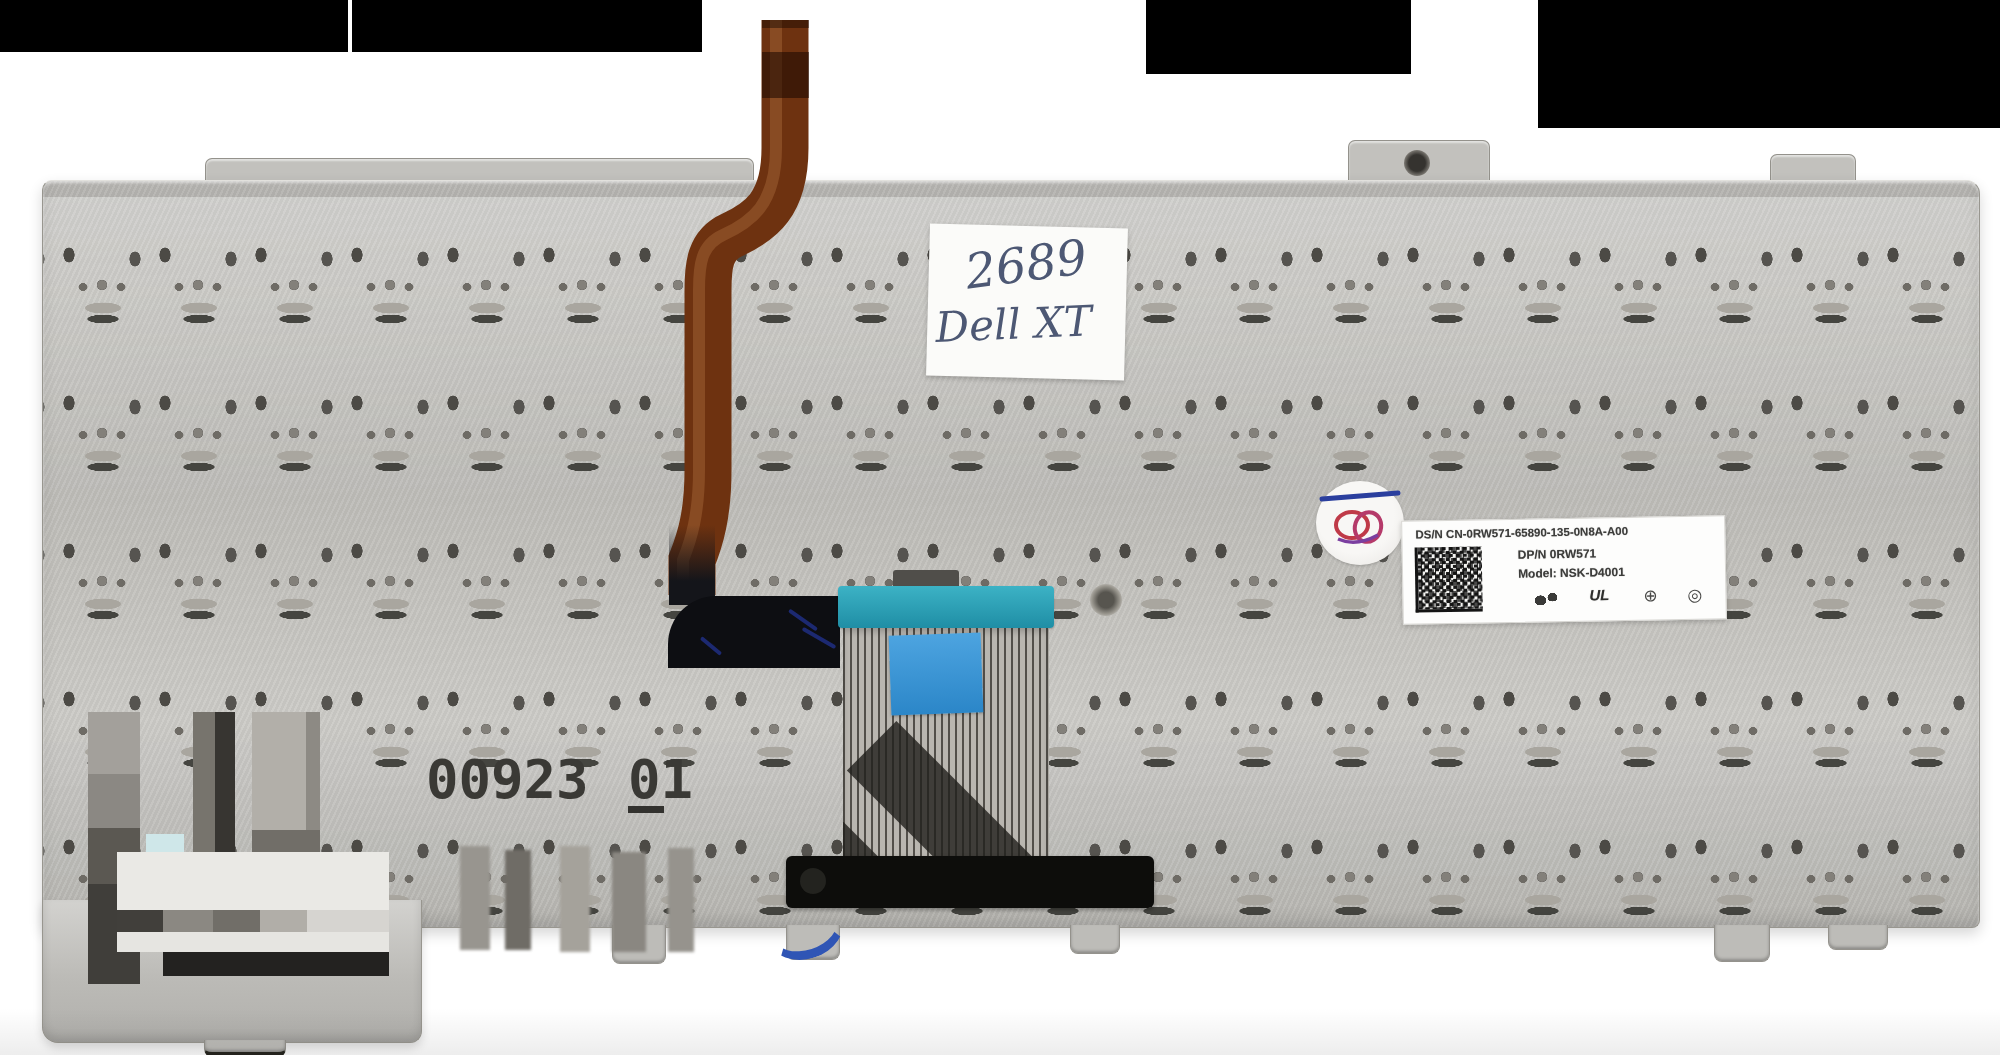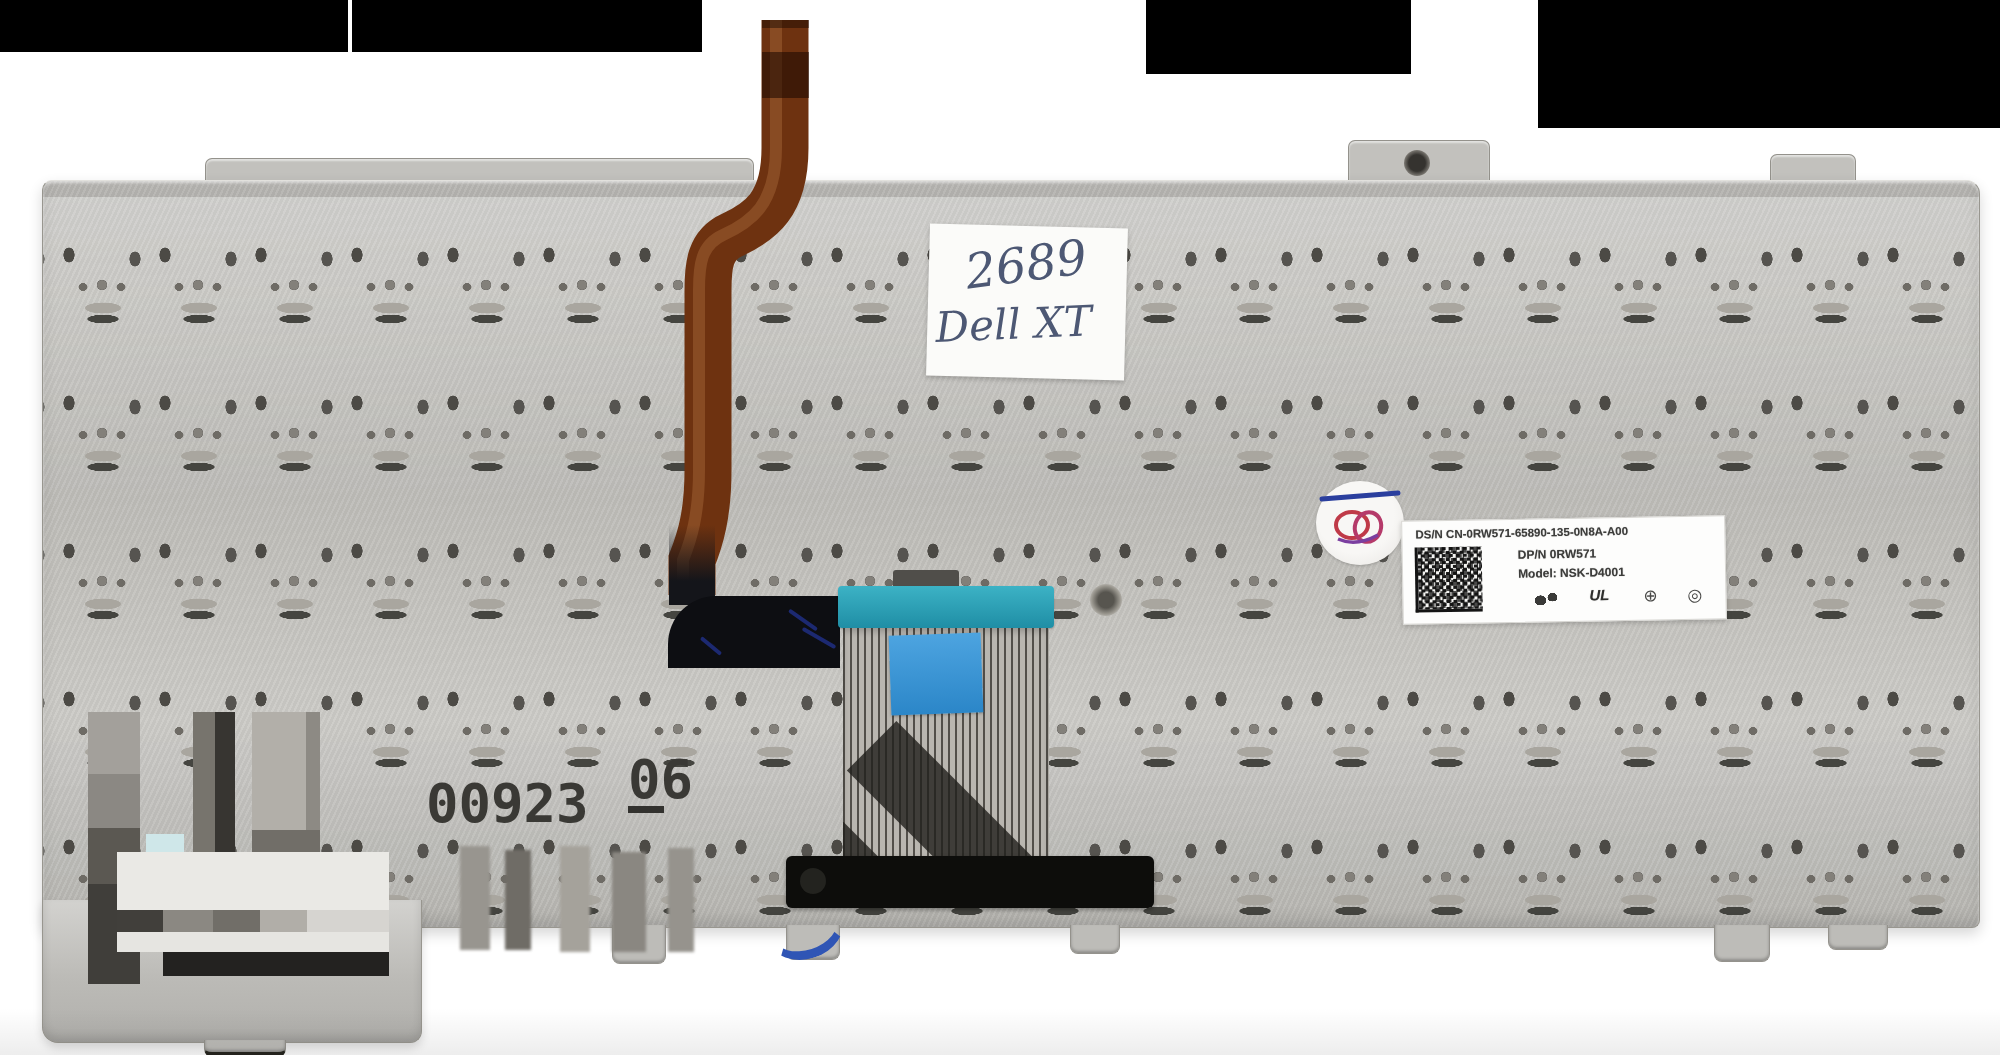--- a/index.html
+++ b/index.html
@@ -111,22 +111,22 @@
     <div class="abs" style="left:37px;top:227px;width:272px;height:20px;background:#e6e5e1;"></div>
     <div class="abs" style="left:83px;top:247px;width:226px;height:24px;background:#232220;"></div>
   </div>
 
   <div class="abs blurbar" style="left:460px;top:846px;width:30px;height:104px;background:#98958f;"></div>
   <div class="abs blurbar" style="left:505px;top:850px;width:26px;height:100px;background:#6f6c66;"></div>
   <div class="abs blurbar" style="left:560px;top:846px;width:30px;height:106px;background:#a5a29b;"></div>
   <div class="abs blurbar" style="left:612px;top:852px;width:34px;height:100px;background:#8a8781;"></div>
   <div class="abs blurbar" style="left:668px;top:848px;width:26px;height:104px;background:#96938d;"></div>
 
-  <div class="abs stamp" style="left:426px;top:748px;margin-top:24px;">00923</div>
-  <div class="abs stamp" style="left:628px;top:748px;">06</div>
+  <div class="abs stamp" style="left:426px;top:748px;">00923</div>
+  <div class="abs stamp" style="left:628px;top:748px;">01</div>
   <div class="abs" style="left:628px;top:806px;width:36px;height:7px;background:#33322f;filter:blur(.5px);"></div>
 
   <svg class="abs" style="left:600px;top:0;" width="300" height="720" viewBox="0 0 300 720">
     <path d="M185,20 L185,148 C185,205 160,222 132,235 C110,245 108,265 108,290 L108,470 C108,515 100,540 92,560 L92,595" fill="none" stroke="#6e3210" stroke-width="47"></path>
     <path d="M185,20 L185,148 C185,205 160,222 132,235 C110,245 108,265 108,290 L108,470 C108,515 100,540 92,560 L92,595" fill="none" stroke="rgba(255,190,120,.18)" stroke-width="12" transform="translate(-9,0)"></path>
     <rect x="162" y="52" width="47" height="46" fill="rgba(25,8,0,.55)"></rect>
     <rect x="162" y="20" width="47" height="8" fill="rgba(20,6,0,.45)"></rect>
   </svg>
 
   <div class="abs" style="left:669px;top:525px;width:46px;height:80px;background:linear-gradient(180deg, rgba(60,26,8,0), #14151a 70%);"></div>

